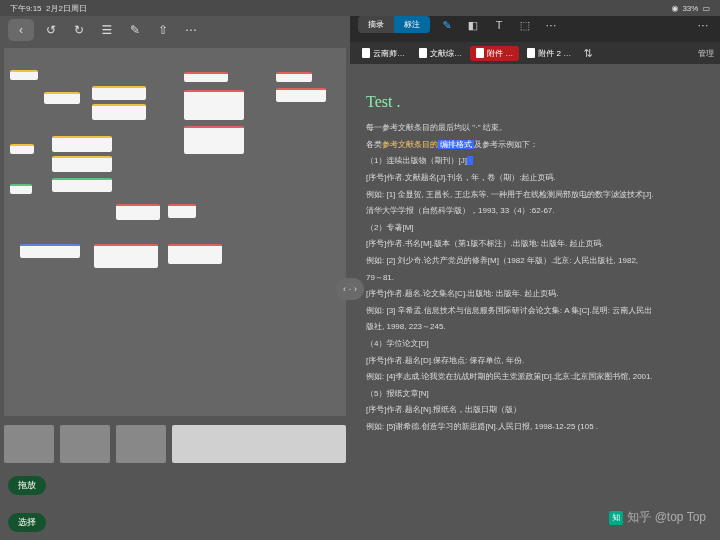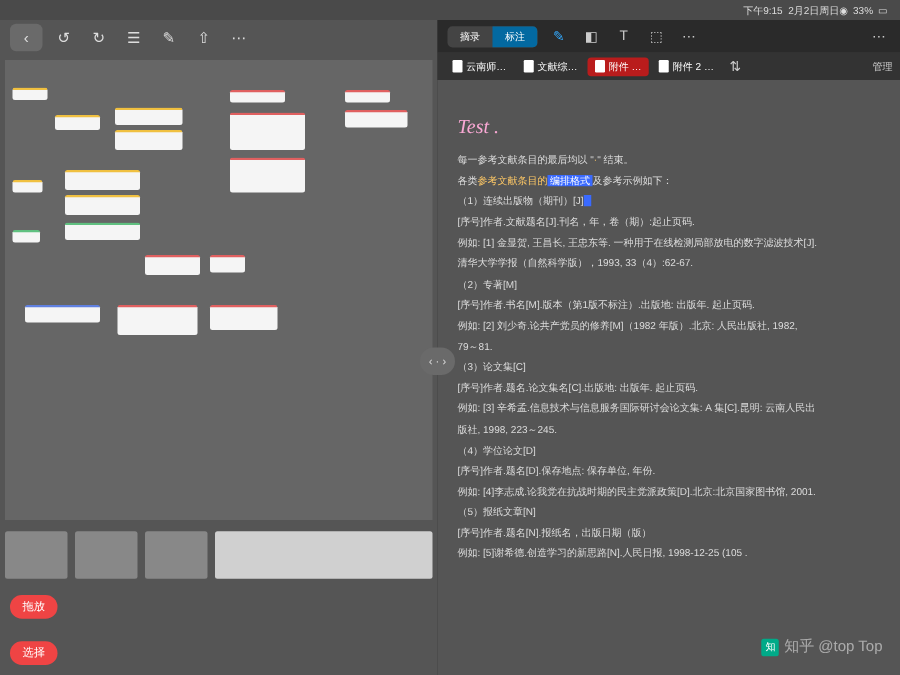--- a/index.html
+++ b/index.html
@@ -1,46 +1,46 @@
 <!DOCTYPE html>
 <html><head>
 <meta charset="utf-8">
 <style>
 *{margin:0;padding:0;box-sizing:border-box;font-family:-apple-system,"PingFang SC",sans-serif}
 body{width:720px;height:540px;background:#4a4a4a;overflow:hidden;position:relative;color:#fff;font-size:9px}
-.status{height:16px;display:flex;justify-content:flex-end;align-items:center;padding:0 10px;font-size:8px;color:#ddd}
+.status{height:16px;display:flex;justify-content:space-between;align-items:center;padding:0 10px;font-size:8px;color:#ddd}
 .status .r{display:flex;gap:4px;align-items:center}
 .split{display:flex;height:524px}
 .left{width:350px;background:#555;display:flex;flex-direction:column}
 .right{flex:1;background:#3a3a3a;display:flex;flex-direction:column;position:relative}
 .ltool{height:28px;display:flex;align-items:center;gap:6px;padding:0 8px}
 .ibtn{width:22px;height:22px;border-radius:5px;display:flex;align-items:center;justify-content:center;color:#ddd;font-size:12px}
 .back{background:#6a6a6a;width:26px}
 .mind{flex:1;background:#666;margin:4px;position:relative;overflow:hidden}
 .node{position:absolute;background:#f5f5f5;border-radius:2px;font-size:4px;color:#333;padding:2px;border-top:2px solid}
 .n-y{border-color:#f0c040}.n-r{border-color:#e06060}.n-g{border-color:#60c080}.n-b{border-color:#6080e0}
 .thumbs{height:48px;display:flex;gap:6px;padding:4px;align-items:center}
 .thumb{width:50px;height:38px;background:#888;border-radius:2px}
 .thumb.doc{background:#d0d0d0}
 .lbot{padding:8px;display:flex;flex-direction:column;gap:18px}
-.pill{background:#ef4444;border-radius:10px;padding:3px 10px;font-size:9px;width:fit-content}
-.rtool{height:26px;background:#2a2a2a;display:flex;align-items:center;gap:8px;padding:0 8px}
+.pill{background:#14532d;border-radius:10px;padding:3px 10px;font-size:9px;width:fit-content}
+.rtool{height:26px;background:#2a2a2a;display:flex;align-items:flex-start;gap:8px;padding:0 8px}
 .seg{display:flex;background:#444;border-radius:4px;overflow:hidden;font-size:8px}
 .seg div{padding:3px 10px}
 .seg .act{background:#0369a1}
 .ricon{width:18px;height:18px;display:flex;align-items:center;justify-content:center;color:#ccc;font-size:11px}
 .pen{color:#3af}
 .tabs{height:22px;display:flex;align-items:center;gap:2px;padding:0 6px;font-size:8px;background:#333}
 .tab{display:flex;align-items:center;gap:3px;padding:2px 6px;border-radius:3px}
 .tab .dot{width:8px;height:10px;background:#fff;border-radius:1px}
 .tab.act{background:#b91c1c}
 .mng{margin-left:auto;color:#ccc}
 .doc{flex:1;background:#555;padding:10px 16px;overflow:hidden;font-size:8px;line-height:1.7;color:#ddd}
 .doc p{margin:3px 0}
-.test{font-family:cursive;font-size:16px;font-style:italic;color:#f9a8d4;margin:14px 0 6px}
+.test{font-family:cursive;font-size:16px;color:#86efac;margin:14px 0 6px}
 .hl{color:#ffc966}
 .mark{background:#3a6aff;color:#fff;padding:0 2px}
 .nav{position:absolute;top:50%;left:-14px;width:28px;height:22px;background:#6a6a6a;border-radius:11px;display:flex;align-items:center;justify-content:center;font-size:9px;color:#ddd}
 .wm{position:absolute;bottom:14px;right:14px;font-size:12px;color:rgba(255,255,255,.5);display:flex;align-items:center;gap:4px}
 .wm .zh{background:#0a8;border-radius:2px;width:14px;height:14px;font-size:8px;display:flex;align-items:center;justify-content:center;color:#fff}
 </style>
 </head>
 <body>
 
 <div class="status">
@@ -135,21 +135,20 @@
     <p><span>每一参考文献条目的最后均以 "</span><span class="hl">·</span><span>" 结束。</span></p>
     <p><span>各类</span><span class="hl">参考文献条目的</span><span class="mark">编排格式</span><span>及参考示例如下：</span></p>
     <p><span>（1）连续出版物（期刊）[J]</span><span class="mark">&nbsp;</span></p>
     <p>[序号]作者.文献题名[J].刊名，年，卷（期）:起止页码.</p>
         <p>例如: [1] 金显贺, 王昌长, 王忠东等. 一种用于在线检测局部放电的数字滤波技术[J].</p>
         <p>清华大学学报（自然科学版），1993, 33（4）:62-67.</p>
     <p>（2）专著[M]</p>
         <p>[序号]作者.书名[M].版本（第1版不标注）.出版地: 出版年. 起止页码.</p>
         <p>例如: [2] 刘少奇.论共产党员的修养[M]（1982 年版）.北京: 人民出版社, 1982,</p>
         <p>79～81.</p>
-    <p>（3）论文集[C]</p>
         <p>[序号]作者.题名.论文集名[C].出版地: 出版年. 起止页码.</p>
         <p>例如: [3] 辛希孟.信息技术与信息服务国际研讨会论文集: A 集[C].昆明: 云南人民出</p>
         <p>版社, 1998, 223～245.</p>
     <p>（4）学位论文[D]</p>
         <p>[序号]作者.题名[D].保存地点: 保存单位, 年份.</p>
         <p>例如: [4]李志成.论我党在抗战时期的民主党派政策[D].北京:北京国家图书馆, 2001.</p>
     <p>（5）报纸文章[N]</p>
         <p>[序号]作者.题名[N].报纸名，出版日期（版）</p>
         <p>例如: [5]谢希德.创造学习的新思路[N].人民日报, 1998-12-25 (105 .</p>
   </div>

